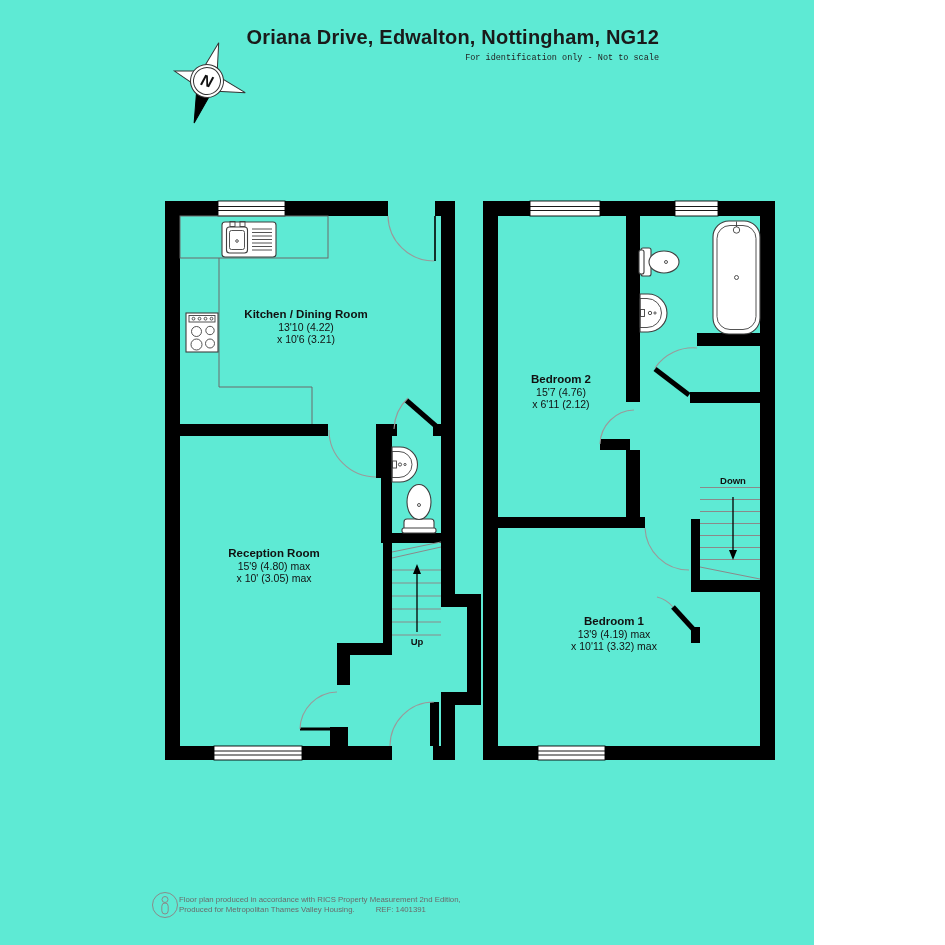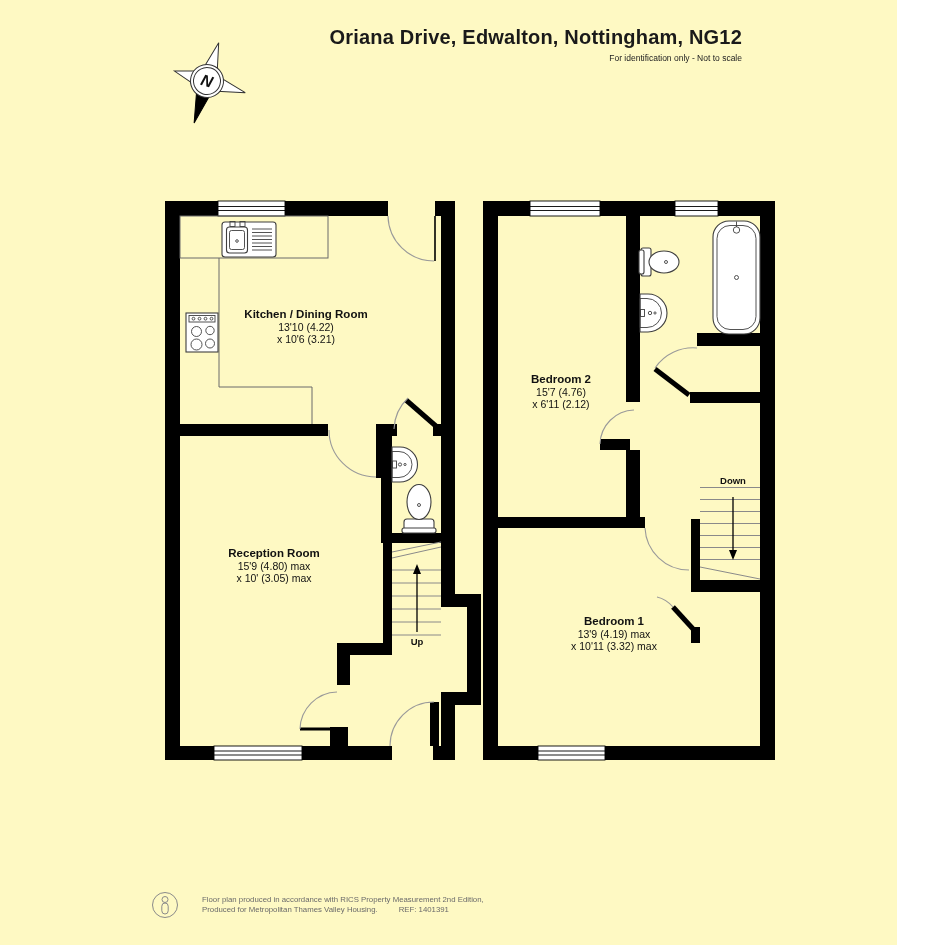--- a/index.html
+++ b/index.html
@@ -1,23 +1,23 @@
 <!DOCTYPE html>
 <html><head>
 <meta charset="utf-8">
 <style>
   html,body{margin:0;padding:0;background:#fff;}
-  .canvas{position:relative;width:897px;height:945px;background:#fef9c3;overflow:hidden;
+  .canvas{position:relative;width:814px;height:945px;background:#5eead4;overflow:hidden;
           font-family:"Liberation Sans",sans-serif;}
   .plan-svg{position:absolute;left:0;top:0;}
   .header{position:absolute;top:26px;right:155px;text-align:right;color:#1a1a1a;}
   .header .title{font-size:20px;font-weight:bold;letter-spacing:0.2px;}
   .header .area{font-size:13px;font-weight:bold;margin-top:5px;}
-  .header .disclaimer{font-size:8.5px;margin-top:4px;color:#222;}
-  .footer{position:absolute;left:151px;top:891px;display:flex;align-items:center;gap:23px;color:#6a6a6a;justify-content:center;}
+  .header .disclaimer{font-size:8.5px;margin-top:4px;color:#222;font-family:Liberation Mono, monospace;}
+  .footer{position:absolute;left:151px;top:891px;display:flex;align-items:center;gap:0;color:#6a6a6a;justify-content:center;}
   .footer .lines{font-size:7.8px;line-height:10px;white-space:nowrap;}
   .footer .cp{margin-left:12px;}
   .footer .ref{margin-left:12px;padding-left:9px;}
   svg text{font-family:"Liberation Sans",sans-serif;fill:#111;}
   .room-name{font-size:11.5px;font-weight:bold;}
   .room-dim{font-size:10.5px;}
   .stair-label{font-size:9.5px;font-weight:bold;}
   .wall{fill:#000;}
   .fx{fill:#fff;stroke:#3f3f3f;stroke-width:1.1;}
   .fxl{fill:none;stroke:#3f3f3f;stroke-width:0.9;}

